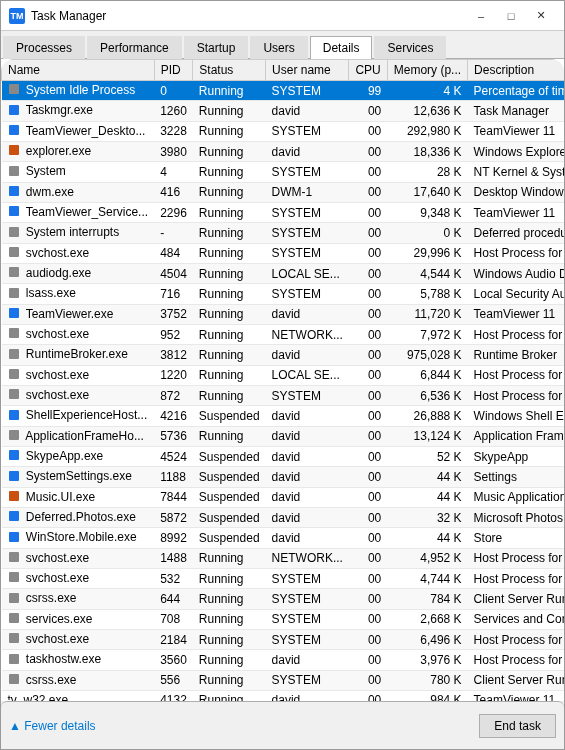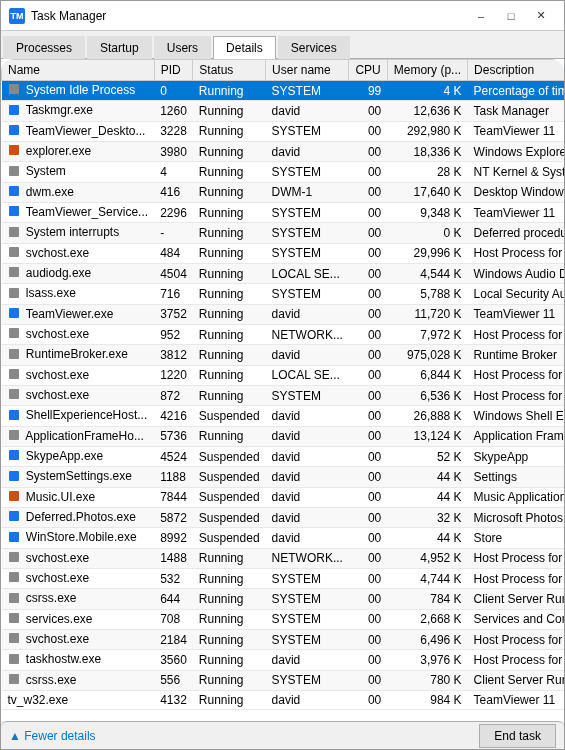--- a/index.html
+++ b/index.html
@@ -152,21 +152,21 @@
     .col-user { width: 75px; }
     .col-cpu { width: 35px; text-align: right; }
     .col-memory { width: 65px; text-align: right; }
     .status-bar {
       display: flex;
       justify-content: space-between;
       align-items: center;
       padding: 4px 8px;
       border-top: 1px solid #adadad;
       background: #f0f0f0;
-      height: 28px;
+      height: 48px;
       border-radius: 6px;
     }
     .fewer-details {
       display: flex;
       align-items: center;
       gap: 4px;
       cursor: pointer;
       color: #0078d4;
       font-size: 12px;
     }
@@ -195,20 +195,21 @@
     <div class="title-bar-controls">
       <button class="title-btn">‒</button>
       <button class="title-btn">□</button>
       <button class="title-btn close">✕</button>
     </div>
   </div>
 
 
   <div class="tabs">
     <div class="tab">Processes</div>
+    <div class="tab">Performance</div>
     <div class="tab">Startup</div>
     <div class="tab">Users</div>
     <div class="tab active">Details</div>
     <div class="tab">Services</div>
   </div>
 
   <div class="content">
     <div class="table-container">
       <table>
         <thead>

